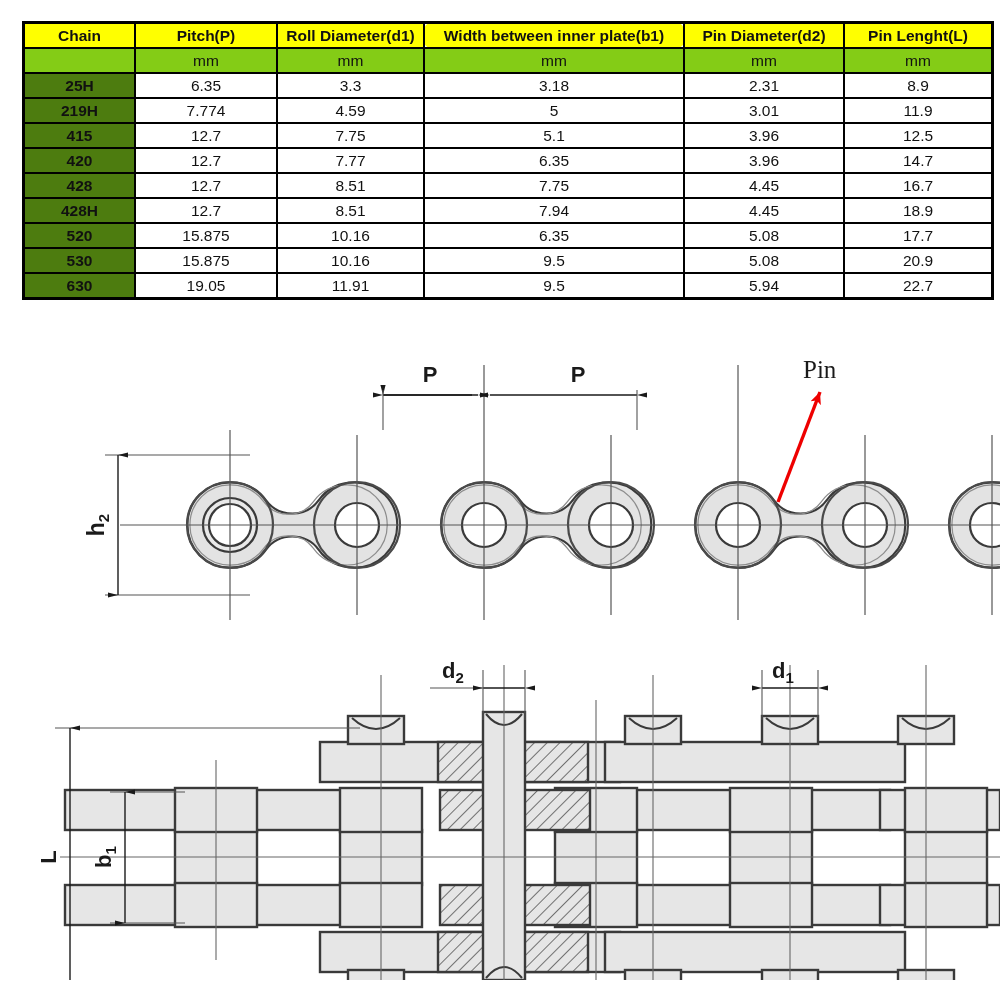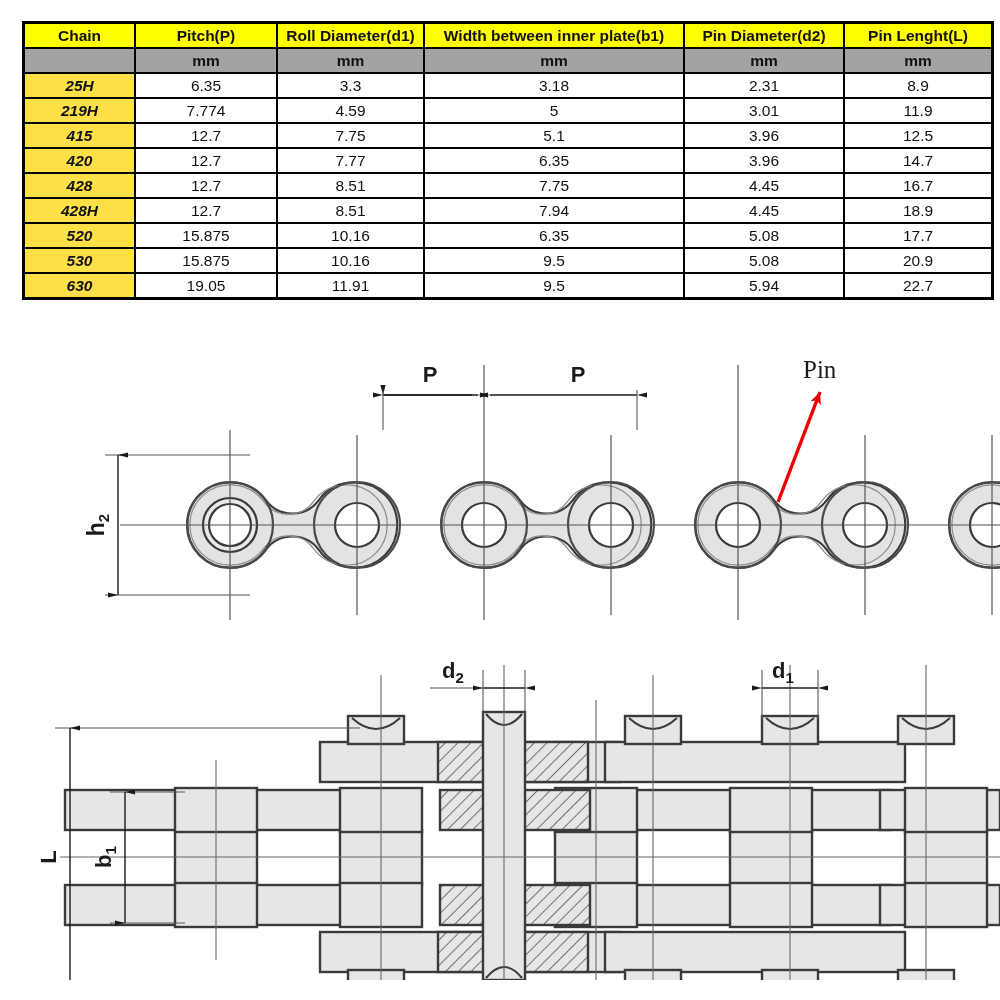--- a/index.html
+++ b/index.html
@@ -41,28 +41,27 @@
     color: #111;
     white-space: nowrap;
     overflow: hidden;
   }
   table.spec thead th {
     background: #ffff00;
     font-weight: bold;
     font-size: 15.5px;
   }
   table.spec tr.units td {
-    background: #a3a3a3;
-    font-weight: bold;
+    background: #84cc16;
+    font-weight: normal;
   }
   table.spec td.chain-cell {
-    background: #fde047;
+    background: #4d7c0f;
     font-weight: bold;
     color: #111;
-    font-style: italic;
   }
 
   
   .c0 { width: 109px; }
   .c1 { width: 140px; }
   .c2 { width: 145px; }
   .c3 { width: 258px; border-radius: 7px; }
   .c4 { width: 158px; }
   .c5 { width: 146px; }
 

